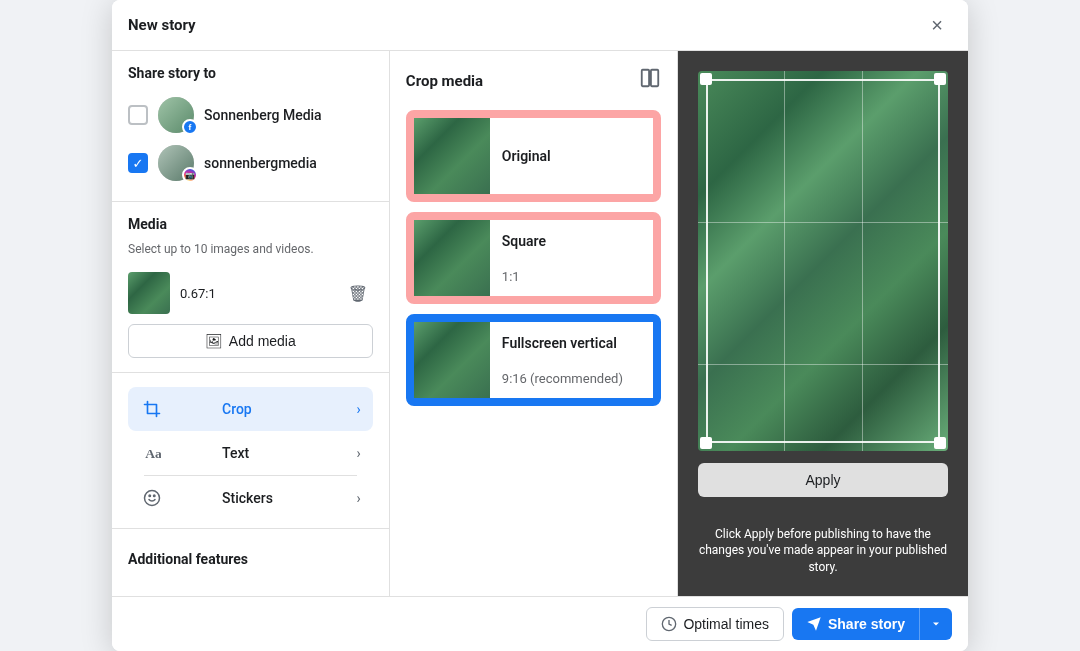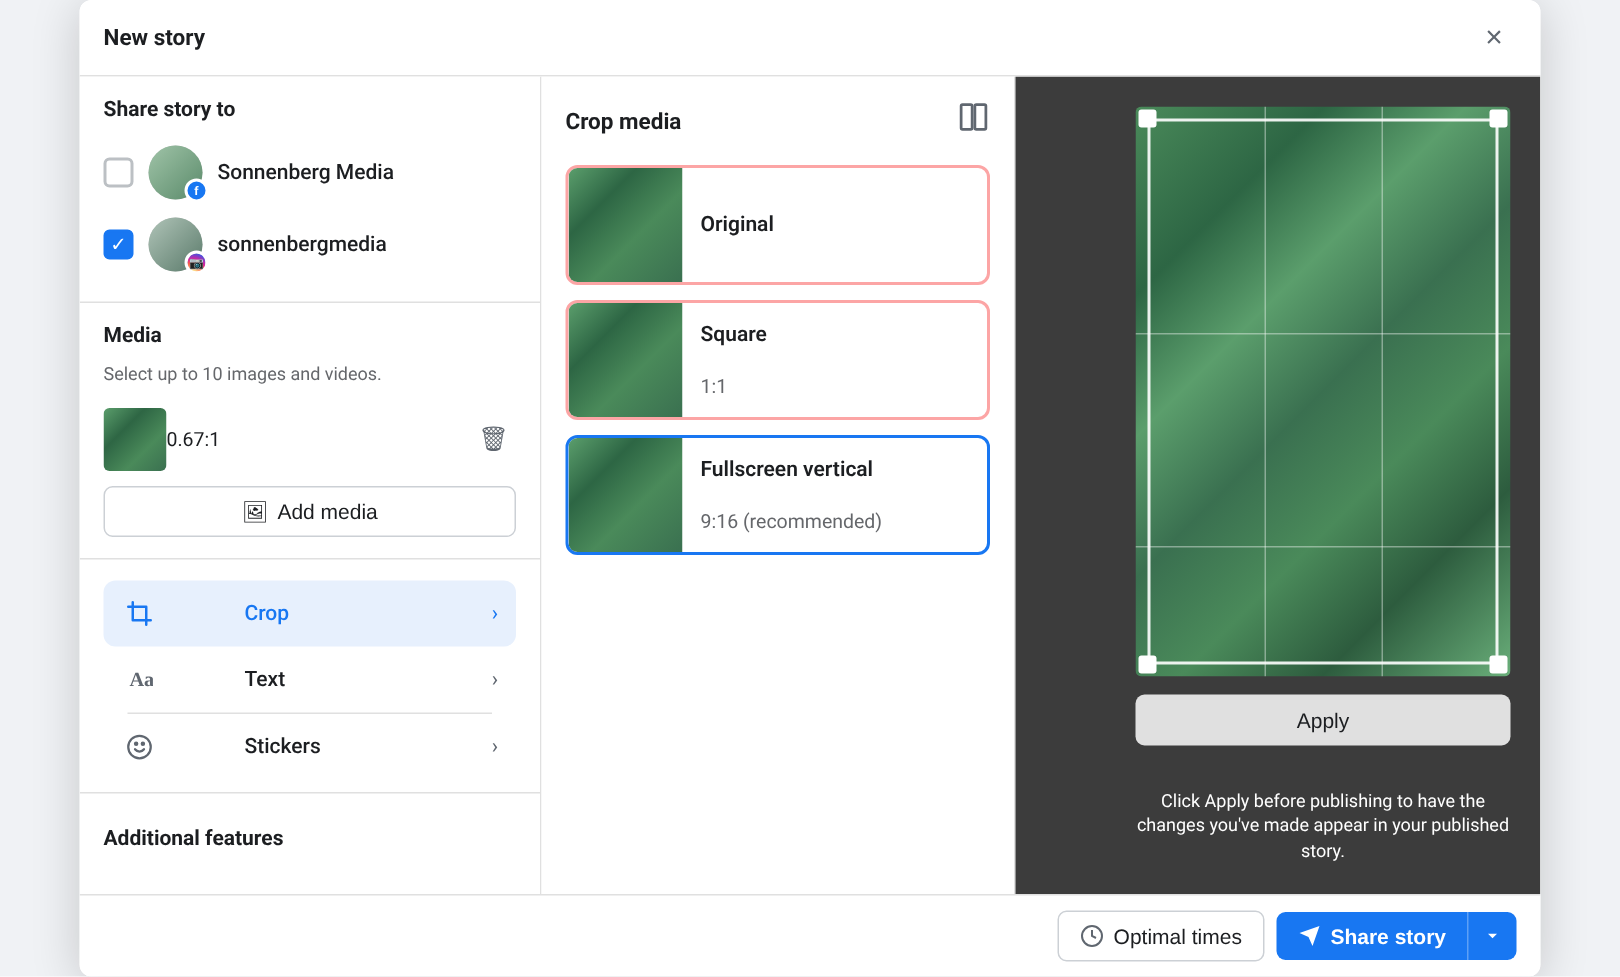--- a/index.html
+++ b/index.html
@@ -1,37 +1,37 @@
 <!DOCTYPE html>
 <html><head>
   <meta charset="utf-8">
   <style>
     * { box-sizing: border-box; margin: 0; padding: 0; }
     body { font-family: -apple-system, BlinkMacSystemFont, 'Segoe UI', Roboto, sans-serif; background: #f0f2f5; display: flex; align-items: center; justify-content: center; min-height: 100vh; }
-    .modal { width: 974px; height: 651px; background: #fff; border-radius: 8px; box-shadow: 0 4px 32px rgba(0,0,0,0.18); display: flex; flex-direction: column; overflow: hidden; }
+    .modal { width: 856px; height: 651px; background: #fff; border-radius: 8px; box-shadow: 0 4px 32px rgba(0,0,0,0.18); display: flex; flex-direction: column; overflow: hidden; }
     .modal-header { display: flex; align-items: center; justify-content: space-between; padding: 10px 16px; border-bottom: 1px solid #e0e0e0; background: #fff; }
     .modal-title { font-size: 15px; font-weight: 700; color: #1c1e21; }
     .close-btn { background: none; border: none; cursor: pointer; width: 30px; height: 30px; border-radius: 50%; display: flex; align-items: center; justify-content: center; font-size: 20px; color: #606770; }
     .modal-body { display: flex; flex: 1; overflow: hidden; }
     
     .left-panel { width: 308px; border-right: 1px solid #e0e0e0; display: flex; flex-direction: column; overflow-y: auto; background: #fff; }
     .section { padding: 14px 16px; border-bottom: 1px solid #e0e0e0; }
     .section-title { font-size: 14px; font-weight: 700; color: #1c1e21; margin-bottom: 10px; }
     .account-item { display: flex; align-items: center; gap: 10px; padding: 6px 0; }
     .checkbox { width: 20px; height: 20px; border: 2px solid #bcc0c4; border-radius: 4px; display: flex; align-items: center; justify-content: center; cursor: pointer; flex-shrink: 0; }
     .checkbox.checked { background: #1877f2; border-color: #1877f2; }
     .checkbox-check { color: #fff; font-size: 13px; }
     .account-avatar { width: 36px; height: 36px; border-radius: 50%; background: #ccc; position: relative; flex-shrink: 0; overflow: visible; }
     .avatar-img { width: 36px; height: 36px; border-radius: 50%; background: linear-gradient(135deg, #a8d5a2 0%, #5a9e6f 100%); }
     .platform-badge { position: absolute; bottom: -2px; right: -4px; width: 16px; height: 16px; border-radius: 50%; border: 2px solid #fff; display: flex; align-items: center; justify-content: center; font-size: 8px; font-weight: 700; }
     .fb-badge { background: #1877f2; color: #fff; }
     .ig-badge { background: radial-gradient(circle at 30% 107%, #fdf497 0%, #fdf497 5%, #fd5949 45%, #d6249f 60%, #285AEB 90%); color: #fff; }
     .account-name { font-size: 14px; color: #1c1e21; font-weight: 500; }
     .media-subtitle { font-size: 12px; color: #65676b; margin-top: 2px; margin-bottom: 10px; }
-    .media-item { display: flex; align-items: center; padding: 6px 0; }
+    .media-item { display: flex; align-items: center; gap: 10px; padding: 6px 0; }
     .media-thumb { width: 42px; height: 42px; border-radius: 4px; background: linear-gradient(135deg, #6aaf7a 0%, #3a7a4a 40%, #2d5c3e 100%); flex-shrink: 0; overflow: hidden; }
     .media-thumb-inner { width: 100%; height: 100%; background: linear-gradient(135deg, #5b9e6c, #2e6644, #4a8a5a, #3a7050); }
     .media-ratio { font-size: 13px; color: #1c1e21; flex: 1; }
     .delete-btn { background: none; border: none; cursor: pointer; width: 30px; height: 30px; display: flex; align-items: center; justify-content: center; color: #606770; font-size: 16px; }
     .add-media-btn { width: 100%; padding: 8px 0; border: 1px solid #ccd0d5; border-radius: 6px; background: #fff; cursor: pointer; display: flex; align-items: center; justify-content: center; gap: 6px; font-size: 14px; color: #1c1e21; font-weight: 500; margin-top: 4px; }
     .creative-section { padding: 14px 16px 0; }
     .creative-title { font-size: 14px; font-weight: 700; color: #1c1e21; margin-bottom: 8px; }
     .tool-item { display: flex; align-items: center; gap: 10px; padding: 10px 12px; border-radius: 8px; cursor: pointer; }
     .tool-item.active { background: #e7f0fd; }
     .tool-icon { width: 24px; height: 24px; display: flex; align-items: center; justify-content: center; flex-shrink: 0; }
@@ -40,21 +40,21 @@
     .tool-item.active .tool-icon svg { color: #1877f2; }
     .tool-chevron { color: #606770; font-size: 14px; }
     .tool-item.active .tool-chevron { color: #1877f2; }
     .tools-divider { height: 1px; background: #e0e0e0; margin: 0 16px; }
     .additional-section { padding: 14px 16px; }
     
     .middle-panel { width: 316px; border-right: 1px solid #e0e0e0; background: #fff; display: flex; flex-direction: column; padding: 16px; gap: 10px; overflow-y: auto; }
     .crop-header { display: flex; align-items: center; justify-content: space-between; margin-bottom: 6px; }
     .crop-title { font-size: 15px; font-weight: 700; color: #1c1e21; }
     .crop-icon-btn { background: none; border: none; cursor: pointer; color: #606770; font-size: 18px; }
-    .crop-option { border: 2px solid #fca5a5; border-radius: 8px; display: flex; align-items: center; gap: 12px; padding: 0; cursor: pointer; overflow: hidden; }
+    .crop-option { border: 8px solid #fca5a5; border-radius: 8px; display: flex; align-items: center; gap: 12px; padding: 0; cursor: pointer; overflow: hidden; }
     .crop-option.selected { border-color: #1877f2; }
     .crop-thumb { width: 76px; height: 76px; flex-shrink: 0; overflow: hidden; }
     .crop-thumb-img { width: 100%; height: 100%; background: linear-gradient(135deg, #5b9e6c 0%, #2d6644 30%, #4a8a5a 60%, #3a7050 100%); }
     .crop-info { flex: 1; }
     .crop-name { font-size: 14px; font-weight: 600; color: #1c1e21; }
     .crop-ratio { font-size: 13px; color: #65676b; margin-top: 20px; }
     
     .right-panel { flex: 1; background: #3c3c3c; display: flex; flex-direction: column; align-items: flex-end; justify-content: center; padding: 20px; gap: 12px; }
     .preview-container { position: relative; width: 250px; height: 444px; background: #1c1c1c; border-radius: 4px; overflow: hidden; }
     .preview-image { width: 100%; height: 100%; background: linear-gradient(135deg, #4a8a5a 0%, #2d6644 20%, #5b9e6c 35%, #3a7050 50%, #4a8a5a 65%, #2d5c3e 80%, #6aaf7a 100%); }

